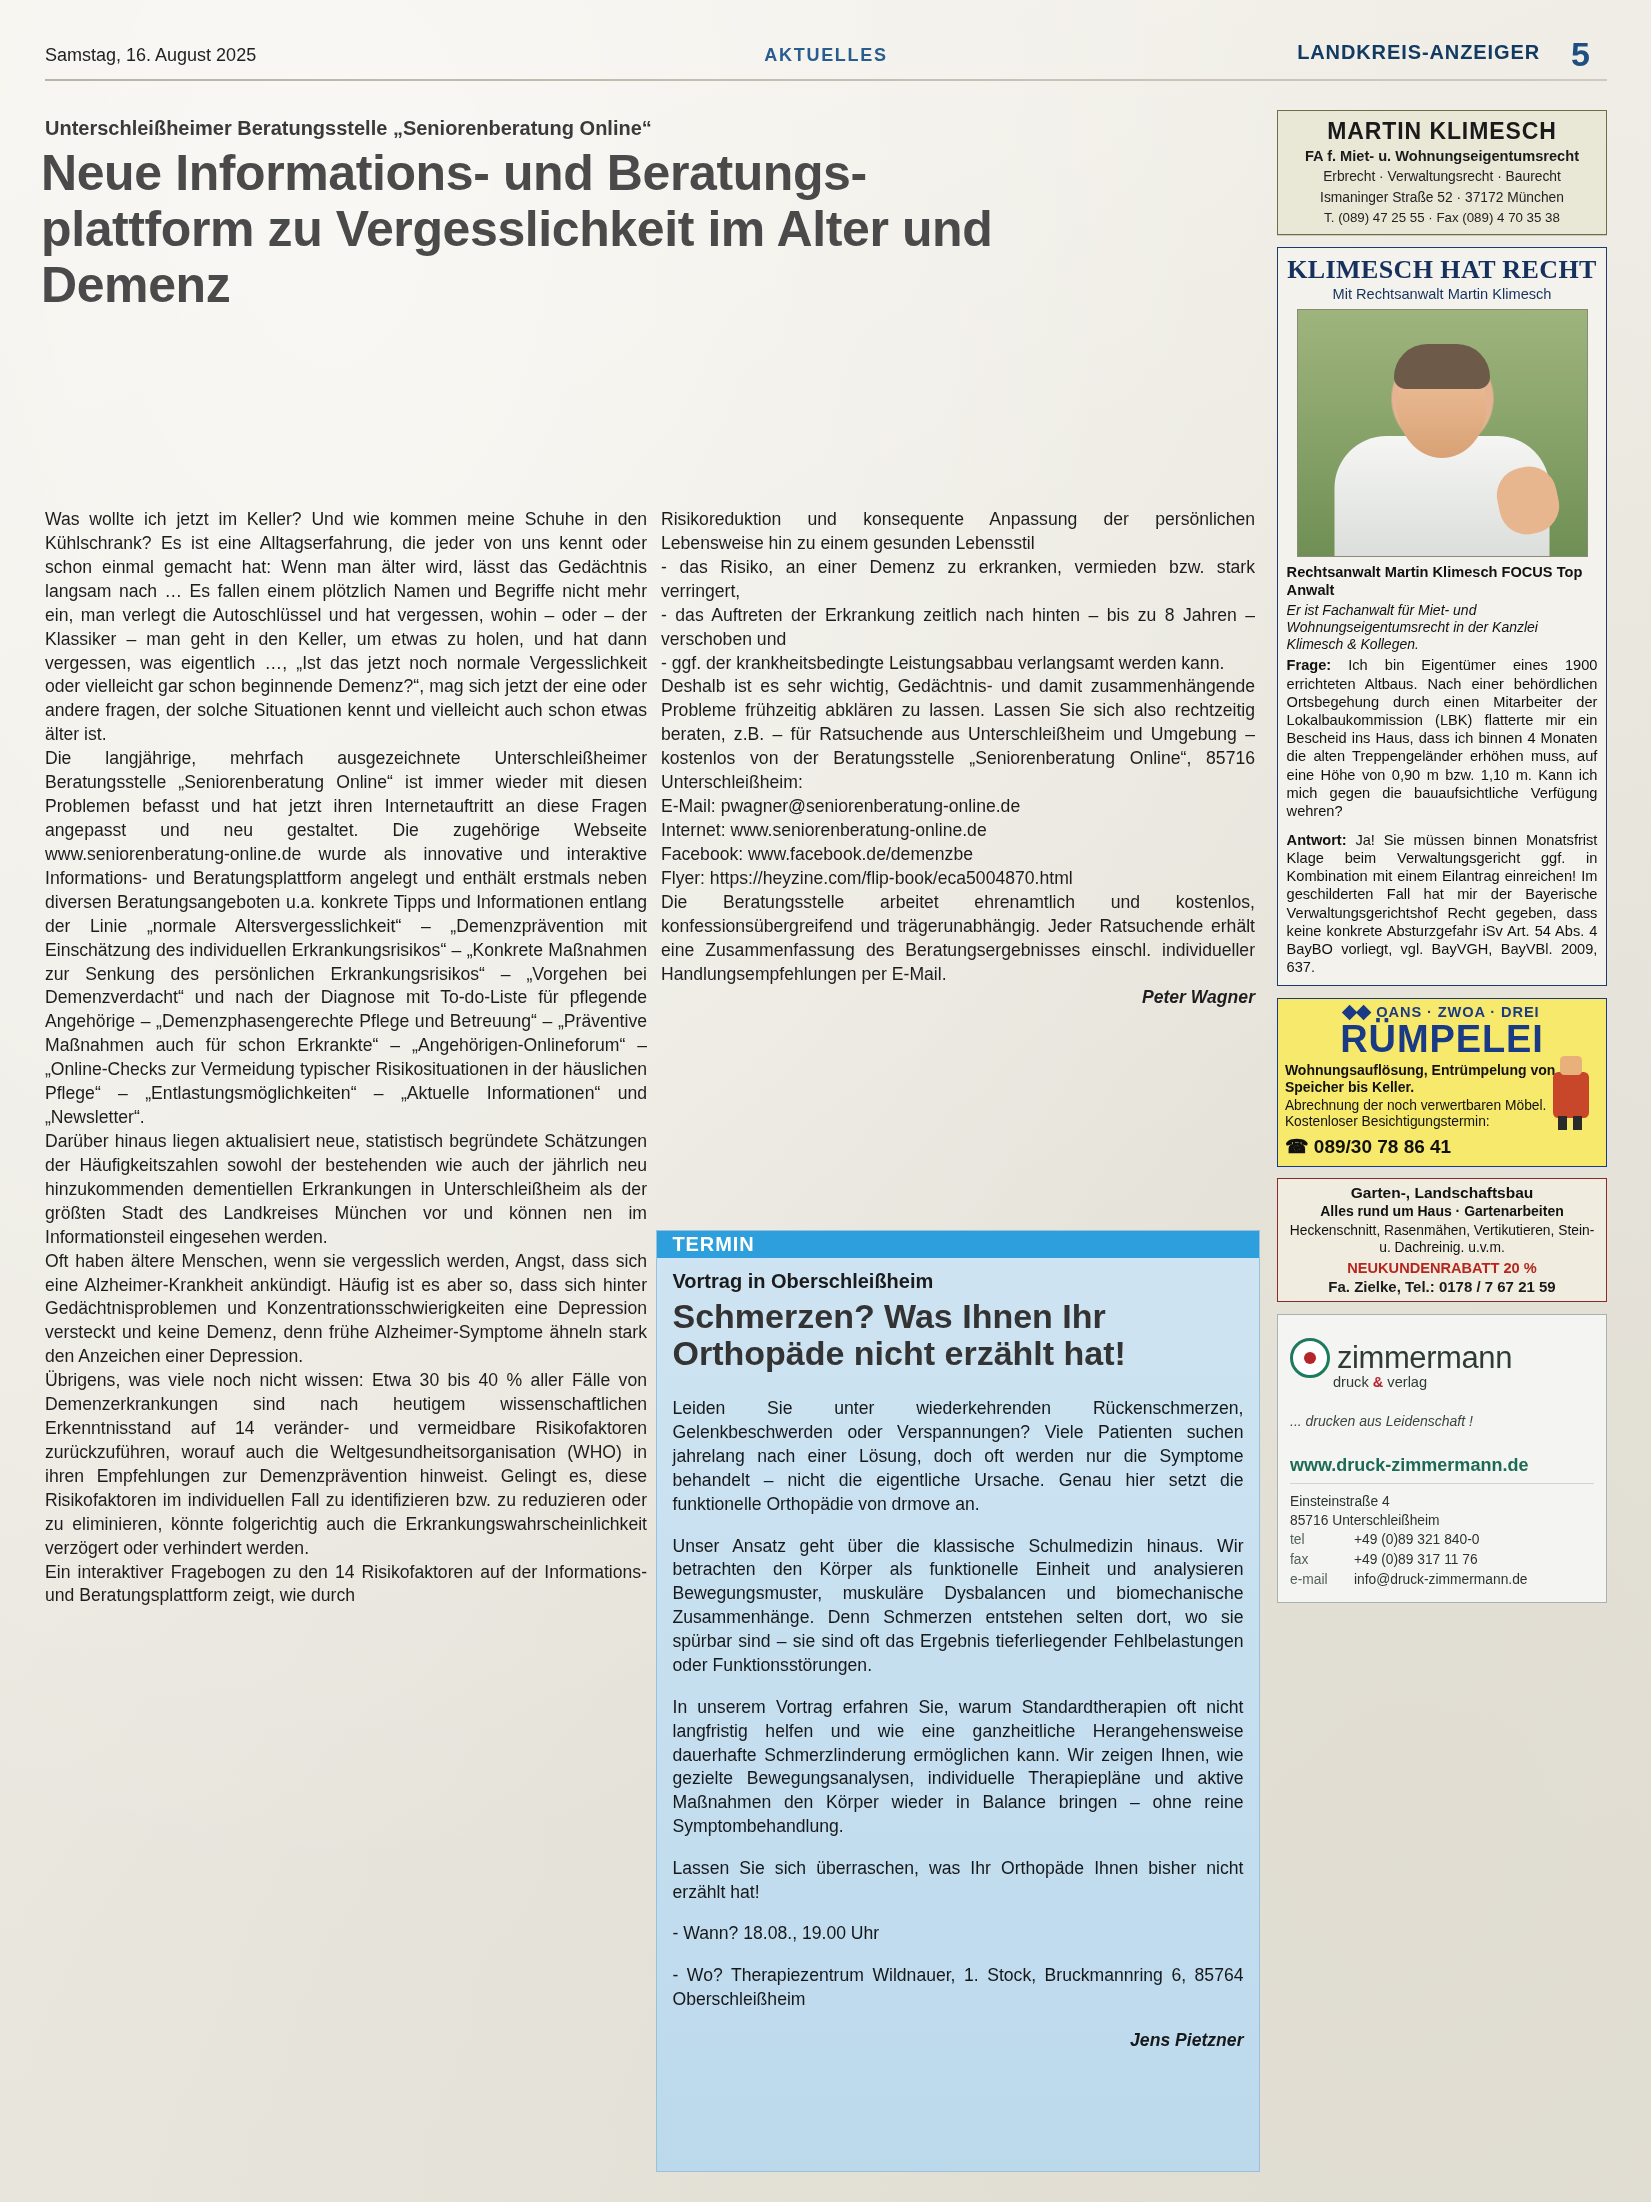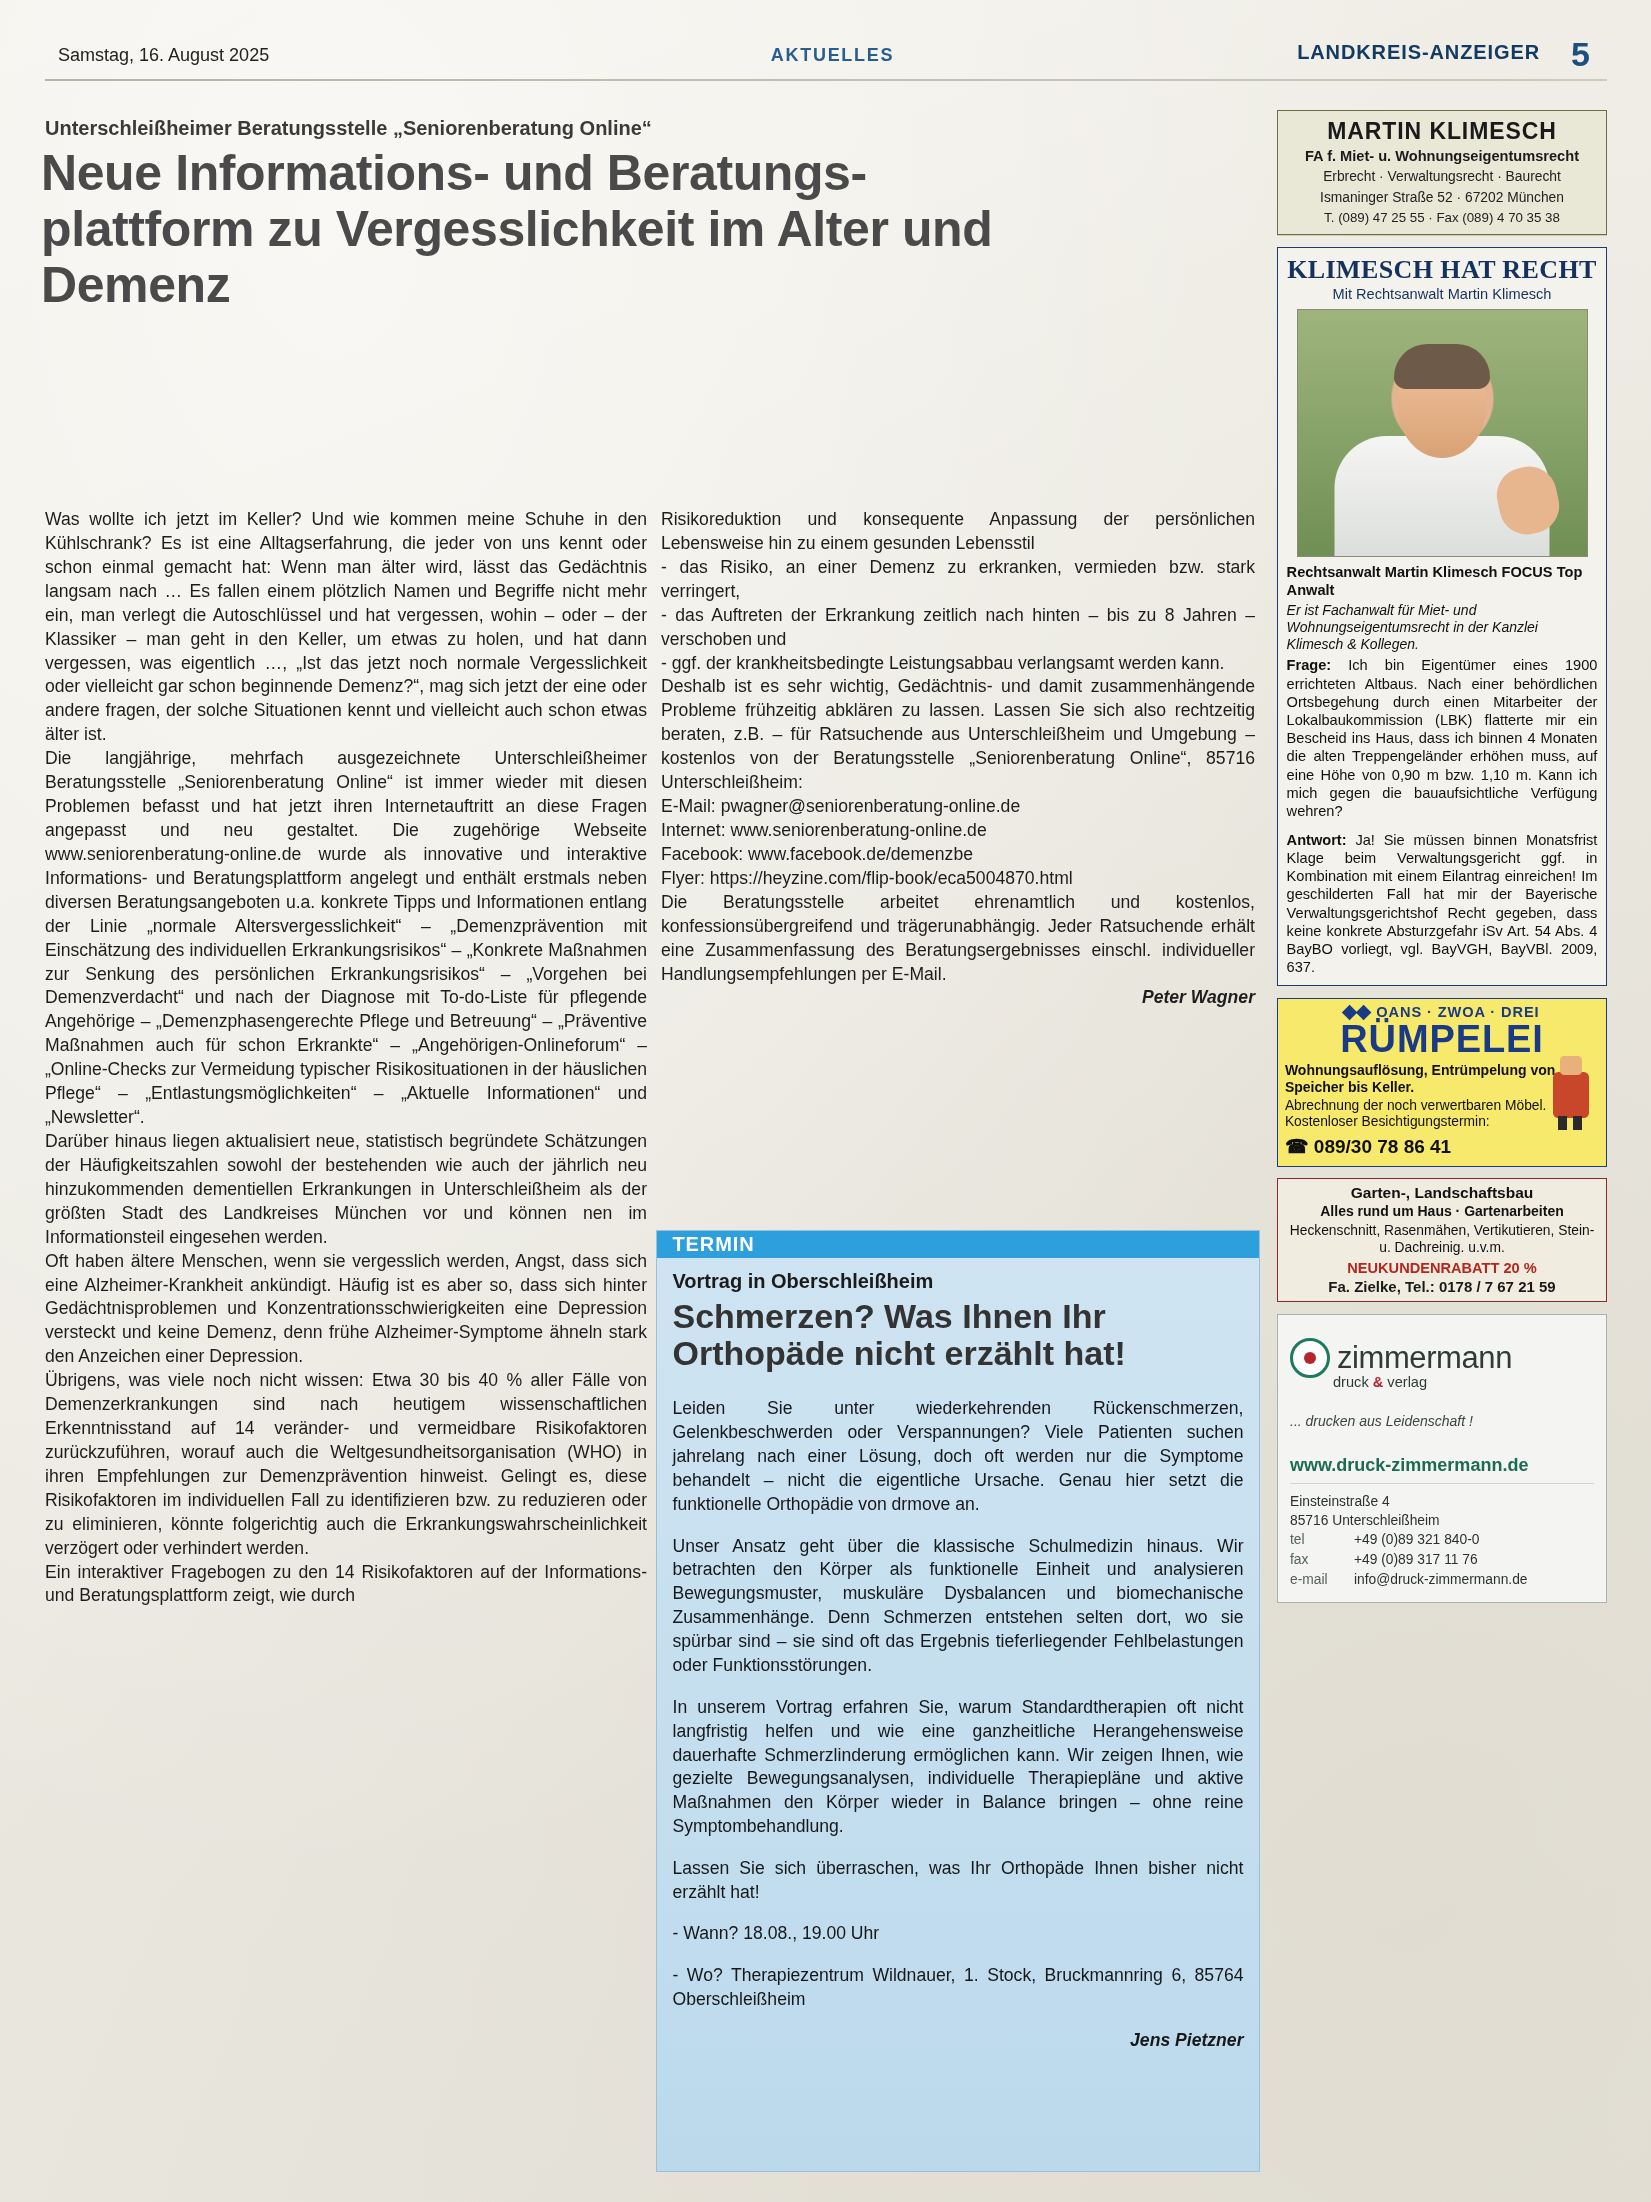--- a/index.html
+++ b/index.html
@@ -18,21 +18,21 @@
   .paper-texture{
     position:absolute;inset:0;
     background:
       radial-gradient(ellipse at 20% 10%, rgba(255,255,255,0.55), rgba(255,255,255,0) 60%),
       radial-gradient(ellipse at 85% 85%, rgba(210,205,190,0.35), rgba(255,255,255,0) 70%);
     pointer-events:none;
   }
 
   
   .masthead{
-    position:absolute;top:38px;left:58px;right:45px;height:40px;
+    position:absolute;top:38px;left:45px;right:45px;height:40px;
   }
   .masthead .date{
     position:absolute;left:0;top:6.9px;
     font-size:18px;color:#222;
   }
   .masthead .section{
     position:absolute;left:50%;transform:translateX(-50%);top:6.9px;
     font-size:18px;letter-spacing:1.7px;color:#2a5d8f;font-weight:600;
   }
   .masthead .paper-name{
@@ -284,21 +284,21 @@
       <p class="sig">Jens Pietzner</p>
     </div>
   </div>
 
   <div class="rail">
 
     <div class="ad ad-name">
       <div class="n1">MARTIN KLIMESCH</div>
       <div class="n2">FA f. Miet- u. Wohnungseigentumsrecht</div>
       <div class="n3">Erbrecht · Verwaltungsrecht · Baurecht</div>
-      <div class="n3">Ismaninger Straße 52 · 67202 München</div>
+      <div class="n3">Ismaninger Straße 52 · 37172 München</div>
       <div class="n4">T. (089) 47 25 55 · Fax (089) 4 70 35 38</div>
     </div>
 
     <div class="ad ad-recht">
       <div class="title">KLIMESCH HAT RECHT</div>
       <div class="subtitle">Mit Rechtsanwalt Martin Klimesch</div>
       <div class="photo">
         <div class="torso"></div>
         <div class="head"></div>
         <div class="hair"></div>

